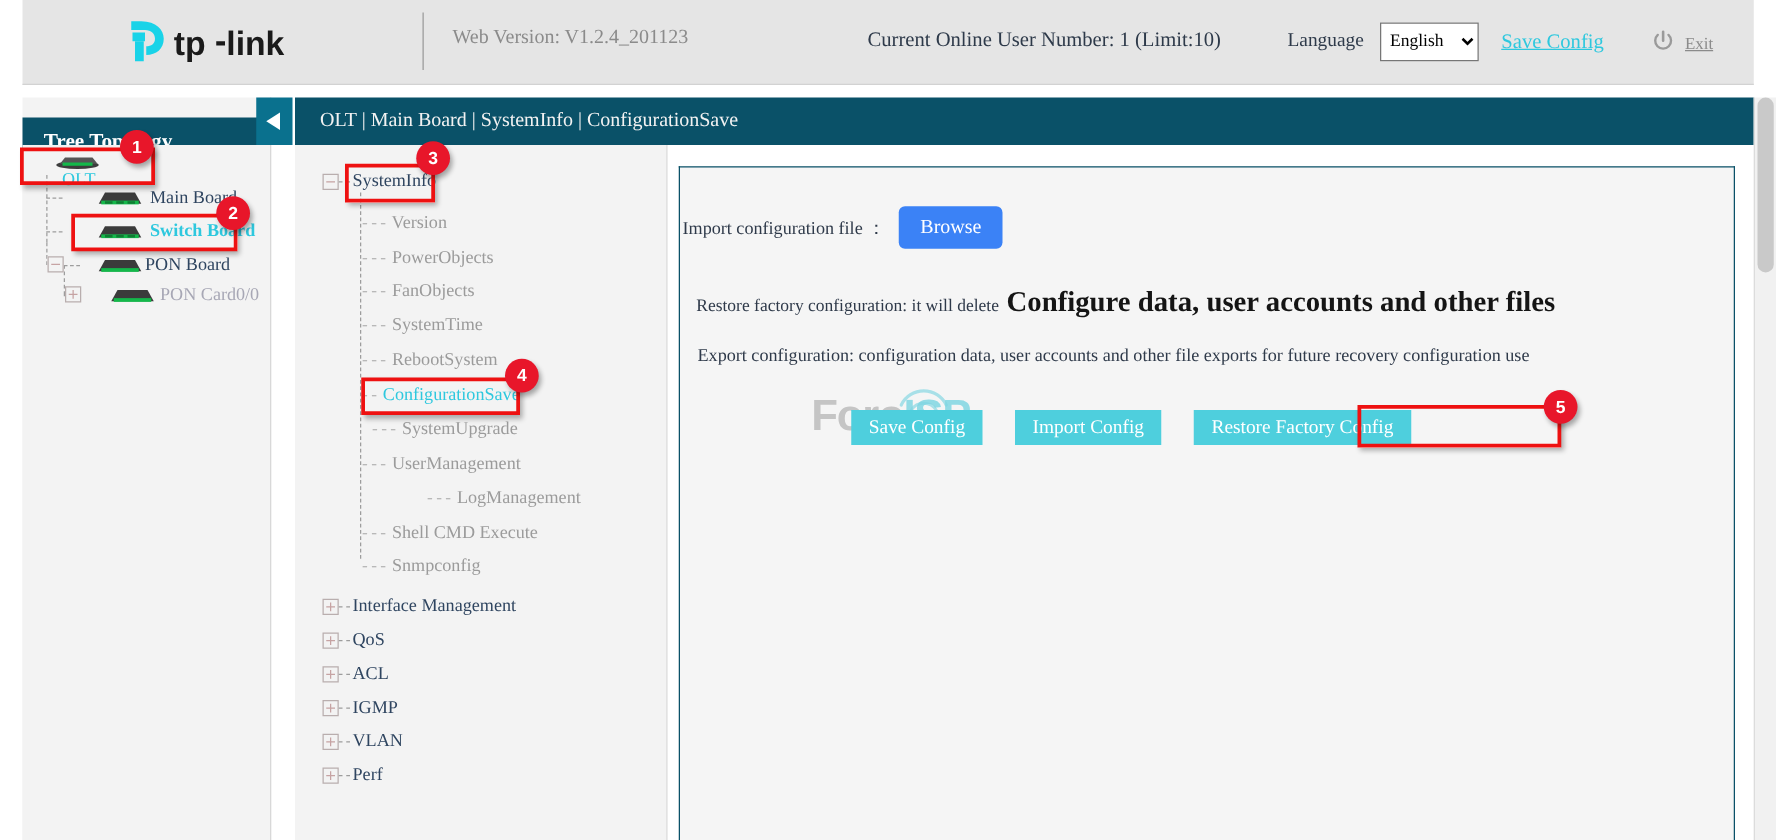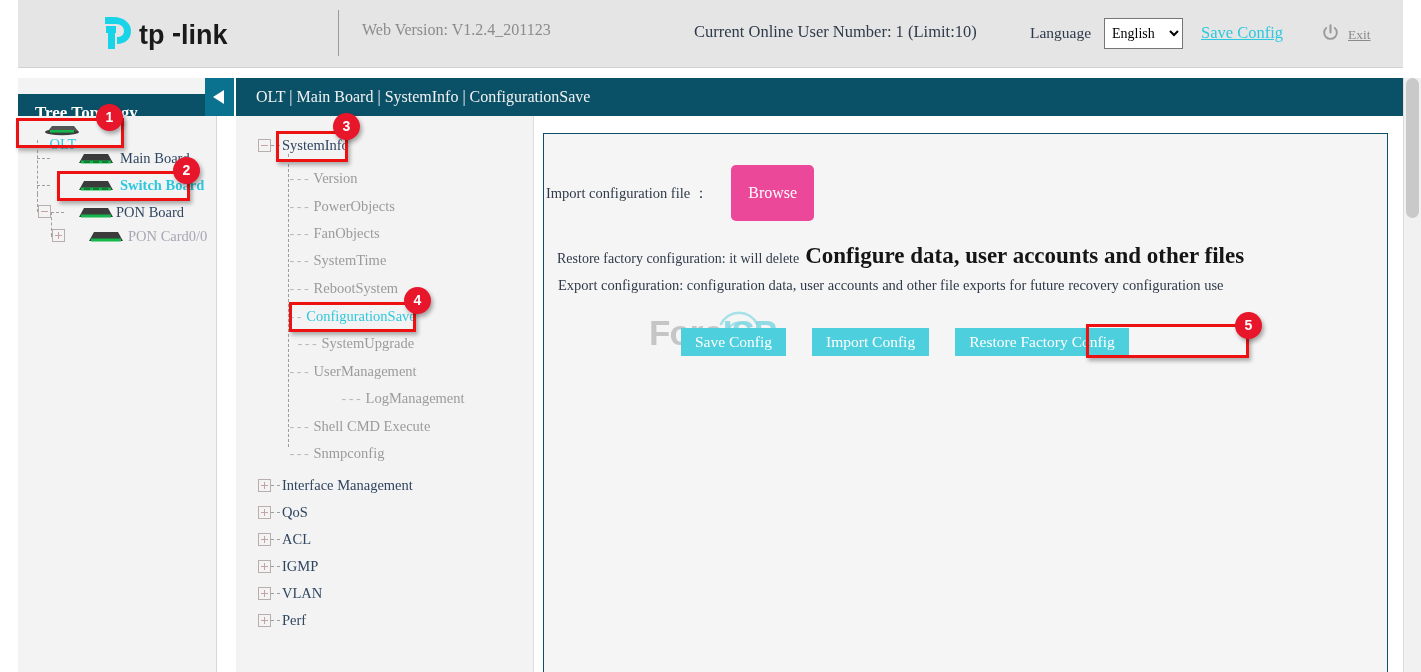--- a/index.html
+++ b/index.html
@@ -229,33 +229,33 @@
     left: 2px; top: 31px;
     display: flex;
     align-items: center;
   }
   .lbl-import {
     font-size: 14.5px;
     color: #2f3a4a;
     white-space: nowrap;
   }
   .btn-browse {
-    margin-left: 23px;
-    background: #ec4899;
+    margin-left: 11px;
+    background: #3b82f6;
     color: #ffffff;
     border: none;
     border-radius: 5px;
     font-family: "Liberation Serif", serif;
     font-size: 16px;
-    padding: 19px 17px;
+    padding: 8px 17px;
     cursor: pointer;
   }
   .row-restore {
     position: absolute;
-    left: 13px; top: 101px;
+    left: 13px; top: 87px;
     display: flex;
     align-items: baseline;
     white-space: nowrap;
   }
   .restore-small {
     font-size: 14px;
     color: #2f3a4a;
   }
   .restore-big {
     font-size: 23px;

